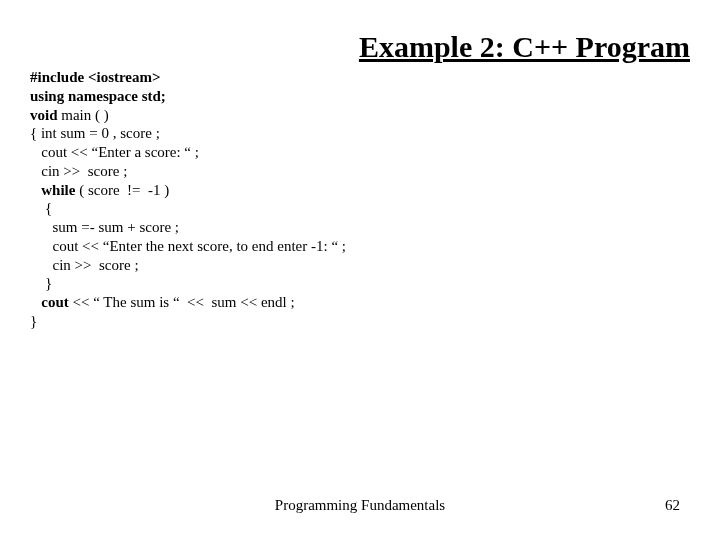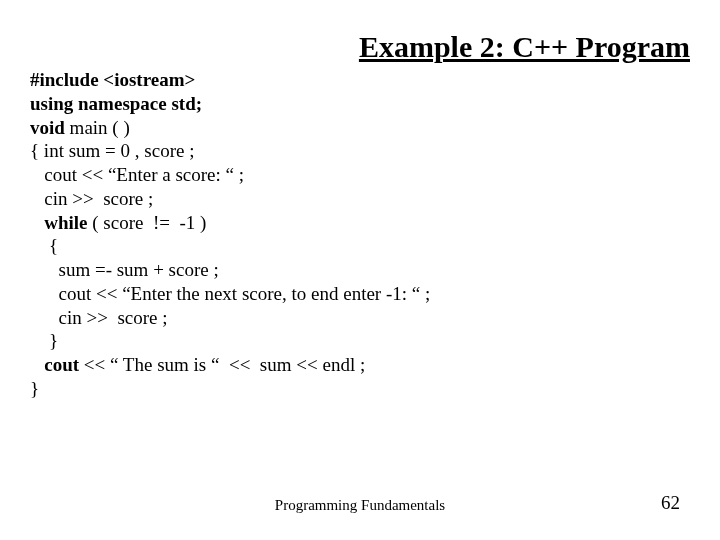--- a/index.html
+++ b/index.html
@@ -21,39 +21,39 @@
   }
   .title {
     font-size: 30px;
     font-weight: bold;
     text-decoration: underline;
     text-align: right;
     margin: 0 0 4px 0;
     padding-left: 120px;
   }
   .code {
-    font-size: 19px;
+    font-size: 15px;
     line-height: 1.25;
     white-space: pre;
     font-family: "Times New Roman", Times, serif;
   }
   .b { font-weight: bold; }
   .footer-center {
     position: absolute;
     bottom: 26px;
     left: 0;
     width: 720px;
     text-align: center;
     font-size: 15px;
   }
   .footer-right {
     position: absolute;
     bottom: 26px;
     right: 40px;
-    font-size: 19px;
+    font-size: 15px;
   }
 </style>
 </head>
 <body>
 
 <div class="slide">
 
   <div class="title">Example 2: C++ Program</div>
 
   <div class="code"><span class="b">#include &lt;iostream&gt;</span>

